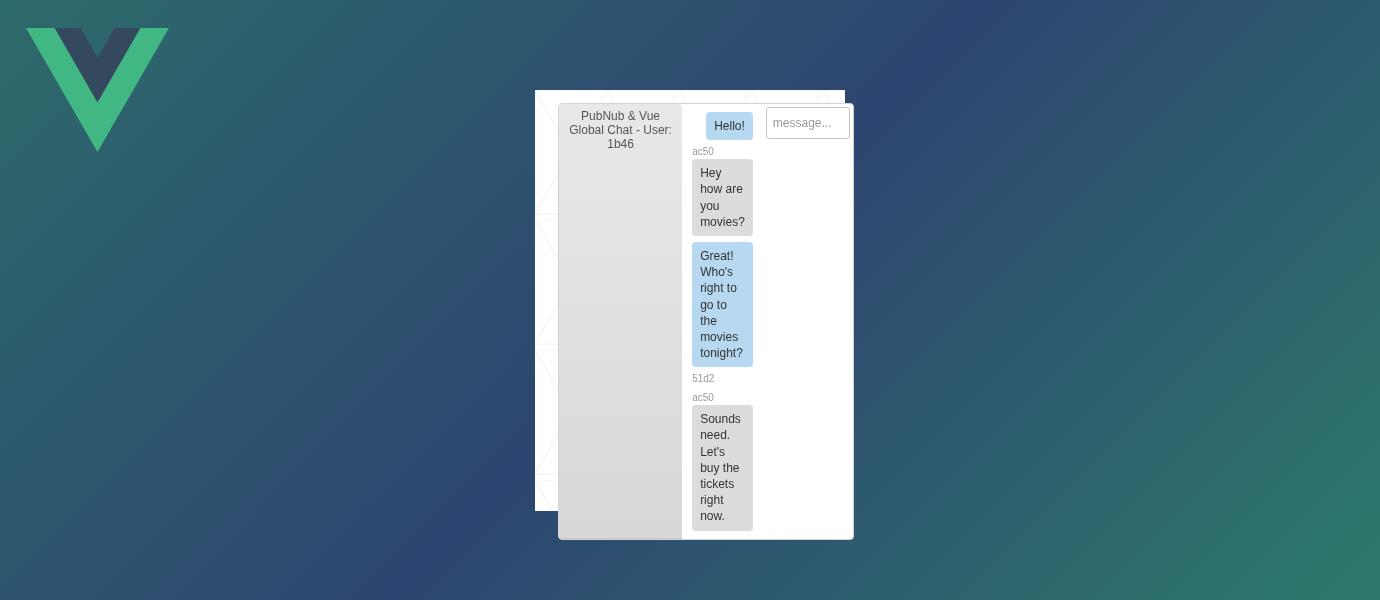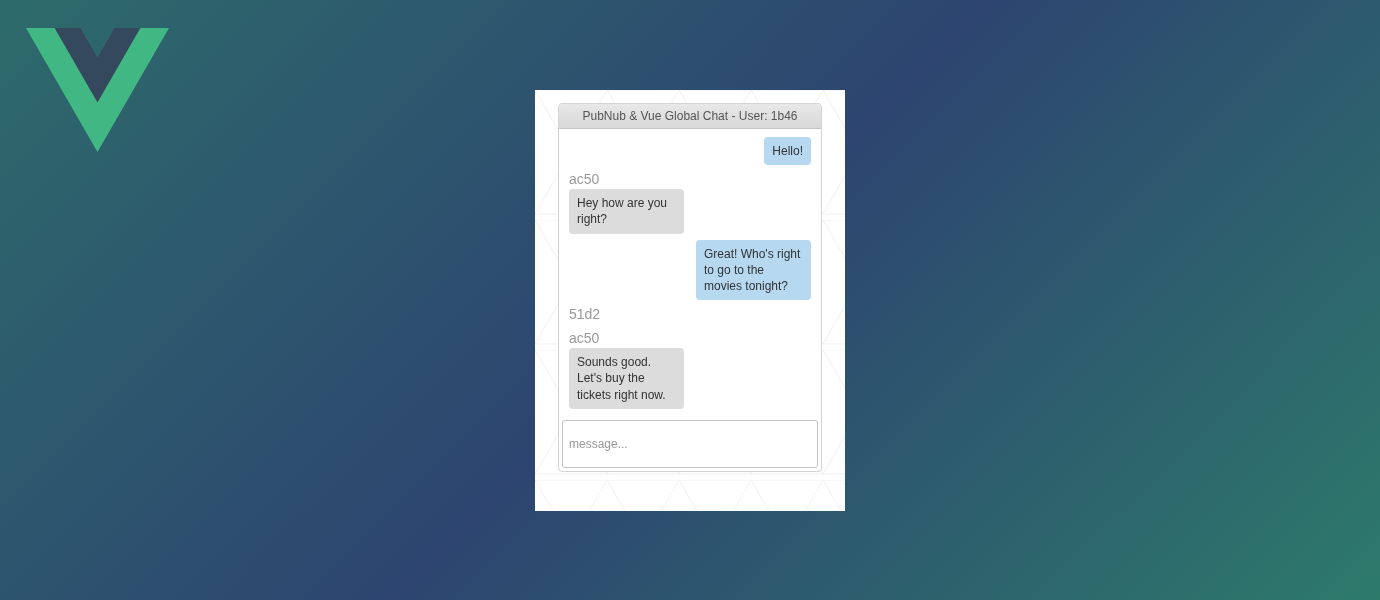--- a/index.html
+++ b/index.html
@@ -38,26 +38,26 @@
       position: absolute;
       inset: 0;
       opacity: 0.28;
       pointer-events: none;
     }
     
     .chat-inner {
       position: absolute;
       left: 558px;
       top: 103px;
-      width: 264px;
+      width: 296px;
       background: #ffffff;
       border: 1px solid #d4d4d4;
       border-radius: 4px;
       display: flex;
-      flex-direction: column;
+      flex-direction: row;
       z-index: 10;
     }
     
     .chat-header {
       background: linear-gradient(#e8e8e8, #d8d8d8);
       border-bottom: 1px solid #c4c4c4;
       border-radius: 4px 4px 0 0;
       text-align: center;
       padding: 5px 8px;
       font-size: 12px;
@@ -79,21 +79,21 @@
     
     .msg-group.right {
       align-items: flex-end;
     }
     
     .msg-group.left {
       align-items: flex-start;
     }
     
     .sender-id {
-      font-size: 14px;
+      font-size: 10px;
       color: #999;
       margin-bottom: 2px;
     }
     
     .bubble {
       max-width: 115px;
       padding: 6px 8px;
       border-radius: 4px;
       font-size: 12px;
       line-height: 1.35;
@@ -108,21 +108,21 @@
       background: #dcdcdc;
       color: #333;
     }
     
     .chat-input-wrap {
       padding: 3px 3px 3px 3px;
     }
     
     .chat-input {
       width: 100%;
-      padding: 16px 6px;
+      padding: 8px 6px;
       border: 1px solid #c4c4c4;
       border-radius: 3px;
       font-size: 12px;
       color: #333;
       outline: none;
     }
     
     .chat-input::placeholder {
       color: #999;
     }
@@ -154,35 +154,35 @@
   </div>
 
   <div class="chat-messages">
 
     <div class="msg-group right">
       <div class="bubble mine">Hello!</div>
     </div>
 
     <div class="msg-group left">
       <div class="sender-id">ac50</div>
-      <div class="bubble theirs">Hey how are you right?</div>
+      <div class="bubble theirs">Hey how are you movies?</div>
     </div>
 
     <div class="msg-group right">
       <div class="bubble mine">Great! Who's right to go to the movies tonight?</div>
     </div>
 
     <div class="msg-group left">
       <div class="sender-id">51d2</div>
     </div>
 
 
     <div class="msg-group left">
       <div class="sender-id">ac50</div>
-      <div class="bubble theirs">Sounds good. Let's buy the tickets right now.</div>
+      <div class="bubble theirs">Sounds need. Let's buy the tickets right now.</div>
     </div>
 
   </div>
 
   <div class="chat-input-wrap">
     <input class="chat-input" type="text" placeholder="message..." style="">
   </div>
 </div>
 
 </body></html>

